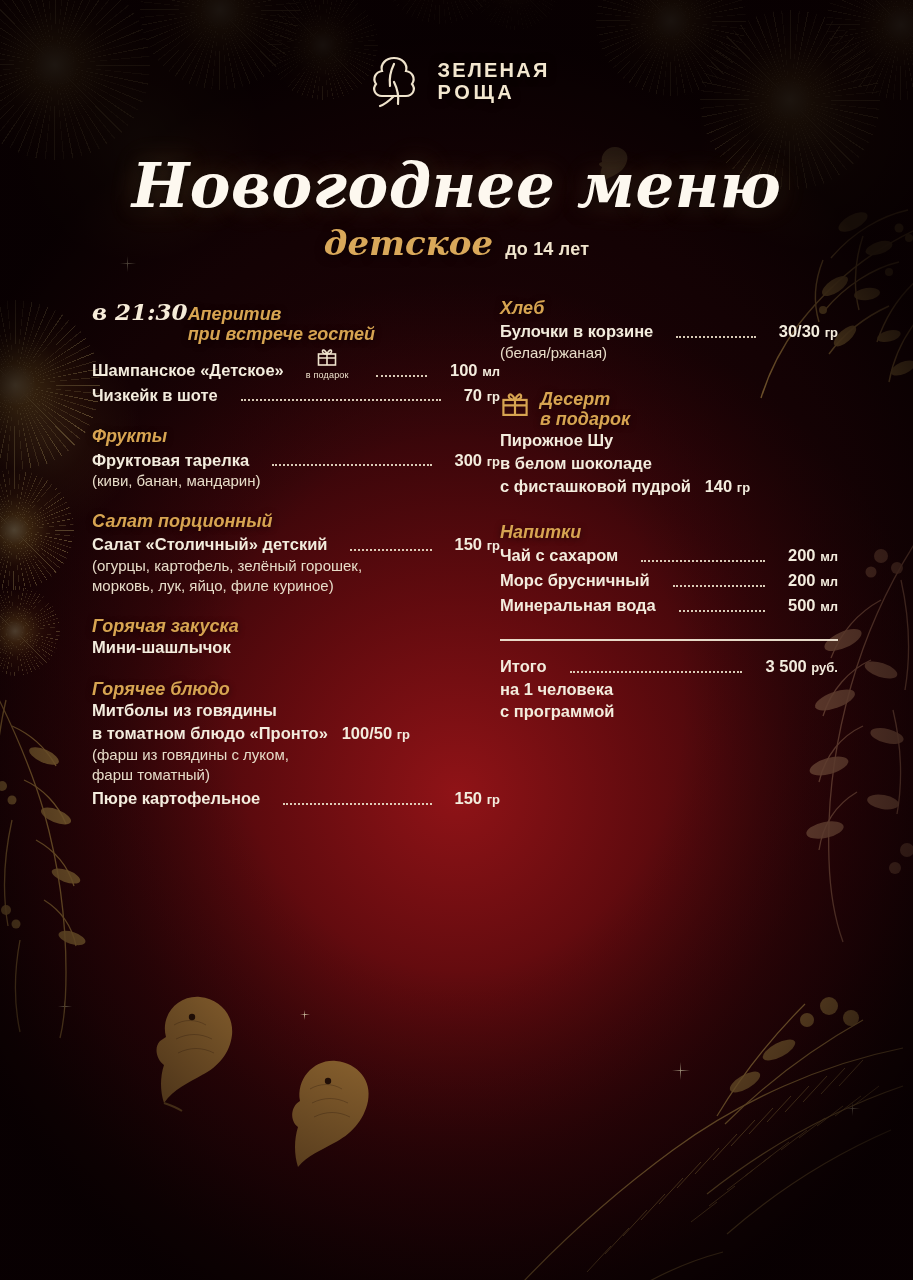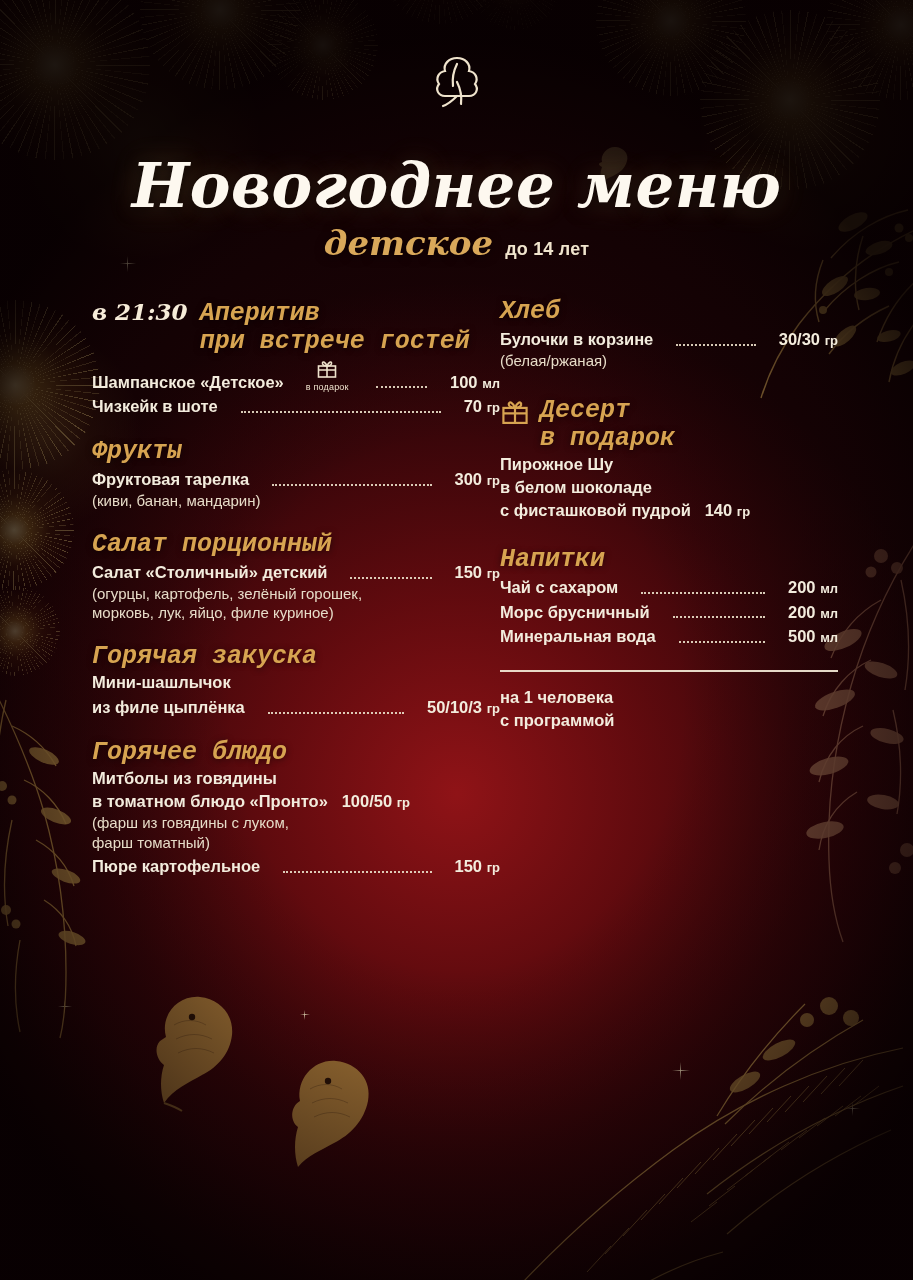--- a/index.html
+++ b/index.html
@@ -127,34 +127,34 @@
     left: 92px;
     width: 746px;
     display: flex;
     z-index: 6;
   }
   .col-left { width: 408px; }
   .col-right { width: 338px; }
 
   .sec { margin-bottom: 20px; }
   .sec-head {
-    font-family: Liberation Mono, monospace;
+    font-family: Liberation Sans, sans-serif;
     font-style: italic;
     font-weight: bold;
     color: #d7a451;
-    font-size: 25px;
+    font-size: 18px;
     line-height: 1.12;
     text-shadow: 0 1px 6px rgba(0,0,0,0.55);
   }
   .sec-head .sub { display: block; }
 
   .time-head {
     display: flex;
     align-items: baseline;
-    gap: 12px;
+    gap: 0;
   }
   .time {
     font-family: "DejaVu Serif", serif;
     font-style: italic;
     font-weight: bold;
     font-size: 23px;
     color: #f6ecd9;
     white-space: nowrap;
   }
 
@@ -391,20 +391,24 @@
   <div class="logo">
     <svg class="logo-mark" viewBox="0 0 60 60">
       <g fill="none" stroke="#efe3cc" stroke-width="2.2" stroke-linecap="round">
         <path d="M30 6 C22 6 16 12 18 19 C12 20 8 26 12 32 C8 37 11 44 18 44 L30 44"></path>
         <path d="M30 6 C38 6 44 12 42 19 C48 20 52 26 48 32 C52 37 49 44 42 44 L30 44"></path>
         <path d="M30 12 C27 18 25 26 26 34"></path>
         <path d="M30 44 C26 48 22 52 16 54"></path>
         <path d="M30 30 C33 36 35 44 34 52"></path>
       </g>
     </svg>
+    <div class="logo-text">
+      <span class="l1">ЗЕЛЕНАЯ</span>
+      <span class="l2">РОЩА</span>
+    </div>
   </div>
 
   <div class="title-wrap">
     <div class="title">Новогоднее меню</div>
     <div class="subtitle-row">
       <div class="subtitle">детское</div>
       <div class="subtitle-note">до 14 лет</div>
     </div>
   </div>
 
@@ -460,25 +464,20 @@
           <span class="dots"></span>
           <span class="val"><span>150</span> <span class="u">гр</span></span>
         </div>
         <div class="note">(огурцы, картофель, зелёный горошек,</div>
         <div class="note">морковь, лук, яйцо, филе куриное)</div>
       </div>
 
       <div class="sec">
         <div class="sec-head">Горячая закуска</div>
         <div class="plain">Мини-шашлычок</div>
-        <div class="line">
-          <span class="nm">из филе цыплёнка</span>
-          <span class="dots"></span>
-          <span class="val"><span>50/10/3</span> <span class="u">гр</span></span>
-        </div>
       </div>
 
       <div class="sec">
         <div class="sec-head">Горячее блюдо</div>
         <div class="plain">Митболы из говядины</div>
         <div class="plain">
           <span>в томатном блюдо «Пронто»</span>&nbsp;&nbsp;
           <span class="val-inline"><span>100/50</span> <span class="u">гр</span></span>
         </div>
         <div class="note">(фарш из говядины с луком,</div>
@@ -542,19 +541,24 @@
         <div class="line">
           <span class="nm">Минеральная вода</span>
           <span class="dots"></span>
           <span class="val"><span>500</span> <span class="u">мл</span></span>
         </div>
       </div>
 
       <div class="divider"></div>
 
       <div class="sec total-line">
+        <div class="line">
+          <span class="nm">Итого</span>
+          <span class="dots"></span>
+          <span class="val"><span>3 500</span> <span class="rub">руб.</span></span>
+        </div>
         <div class="total-sub">на 1 человека</div>
         <div class="total-sub">с программой</div>
       </div>
 
     </div>
   </div>
 </div>
 
 </body></html>

